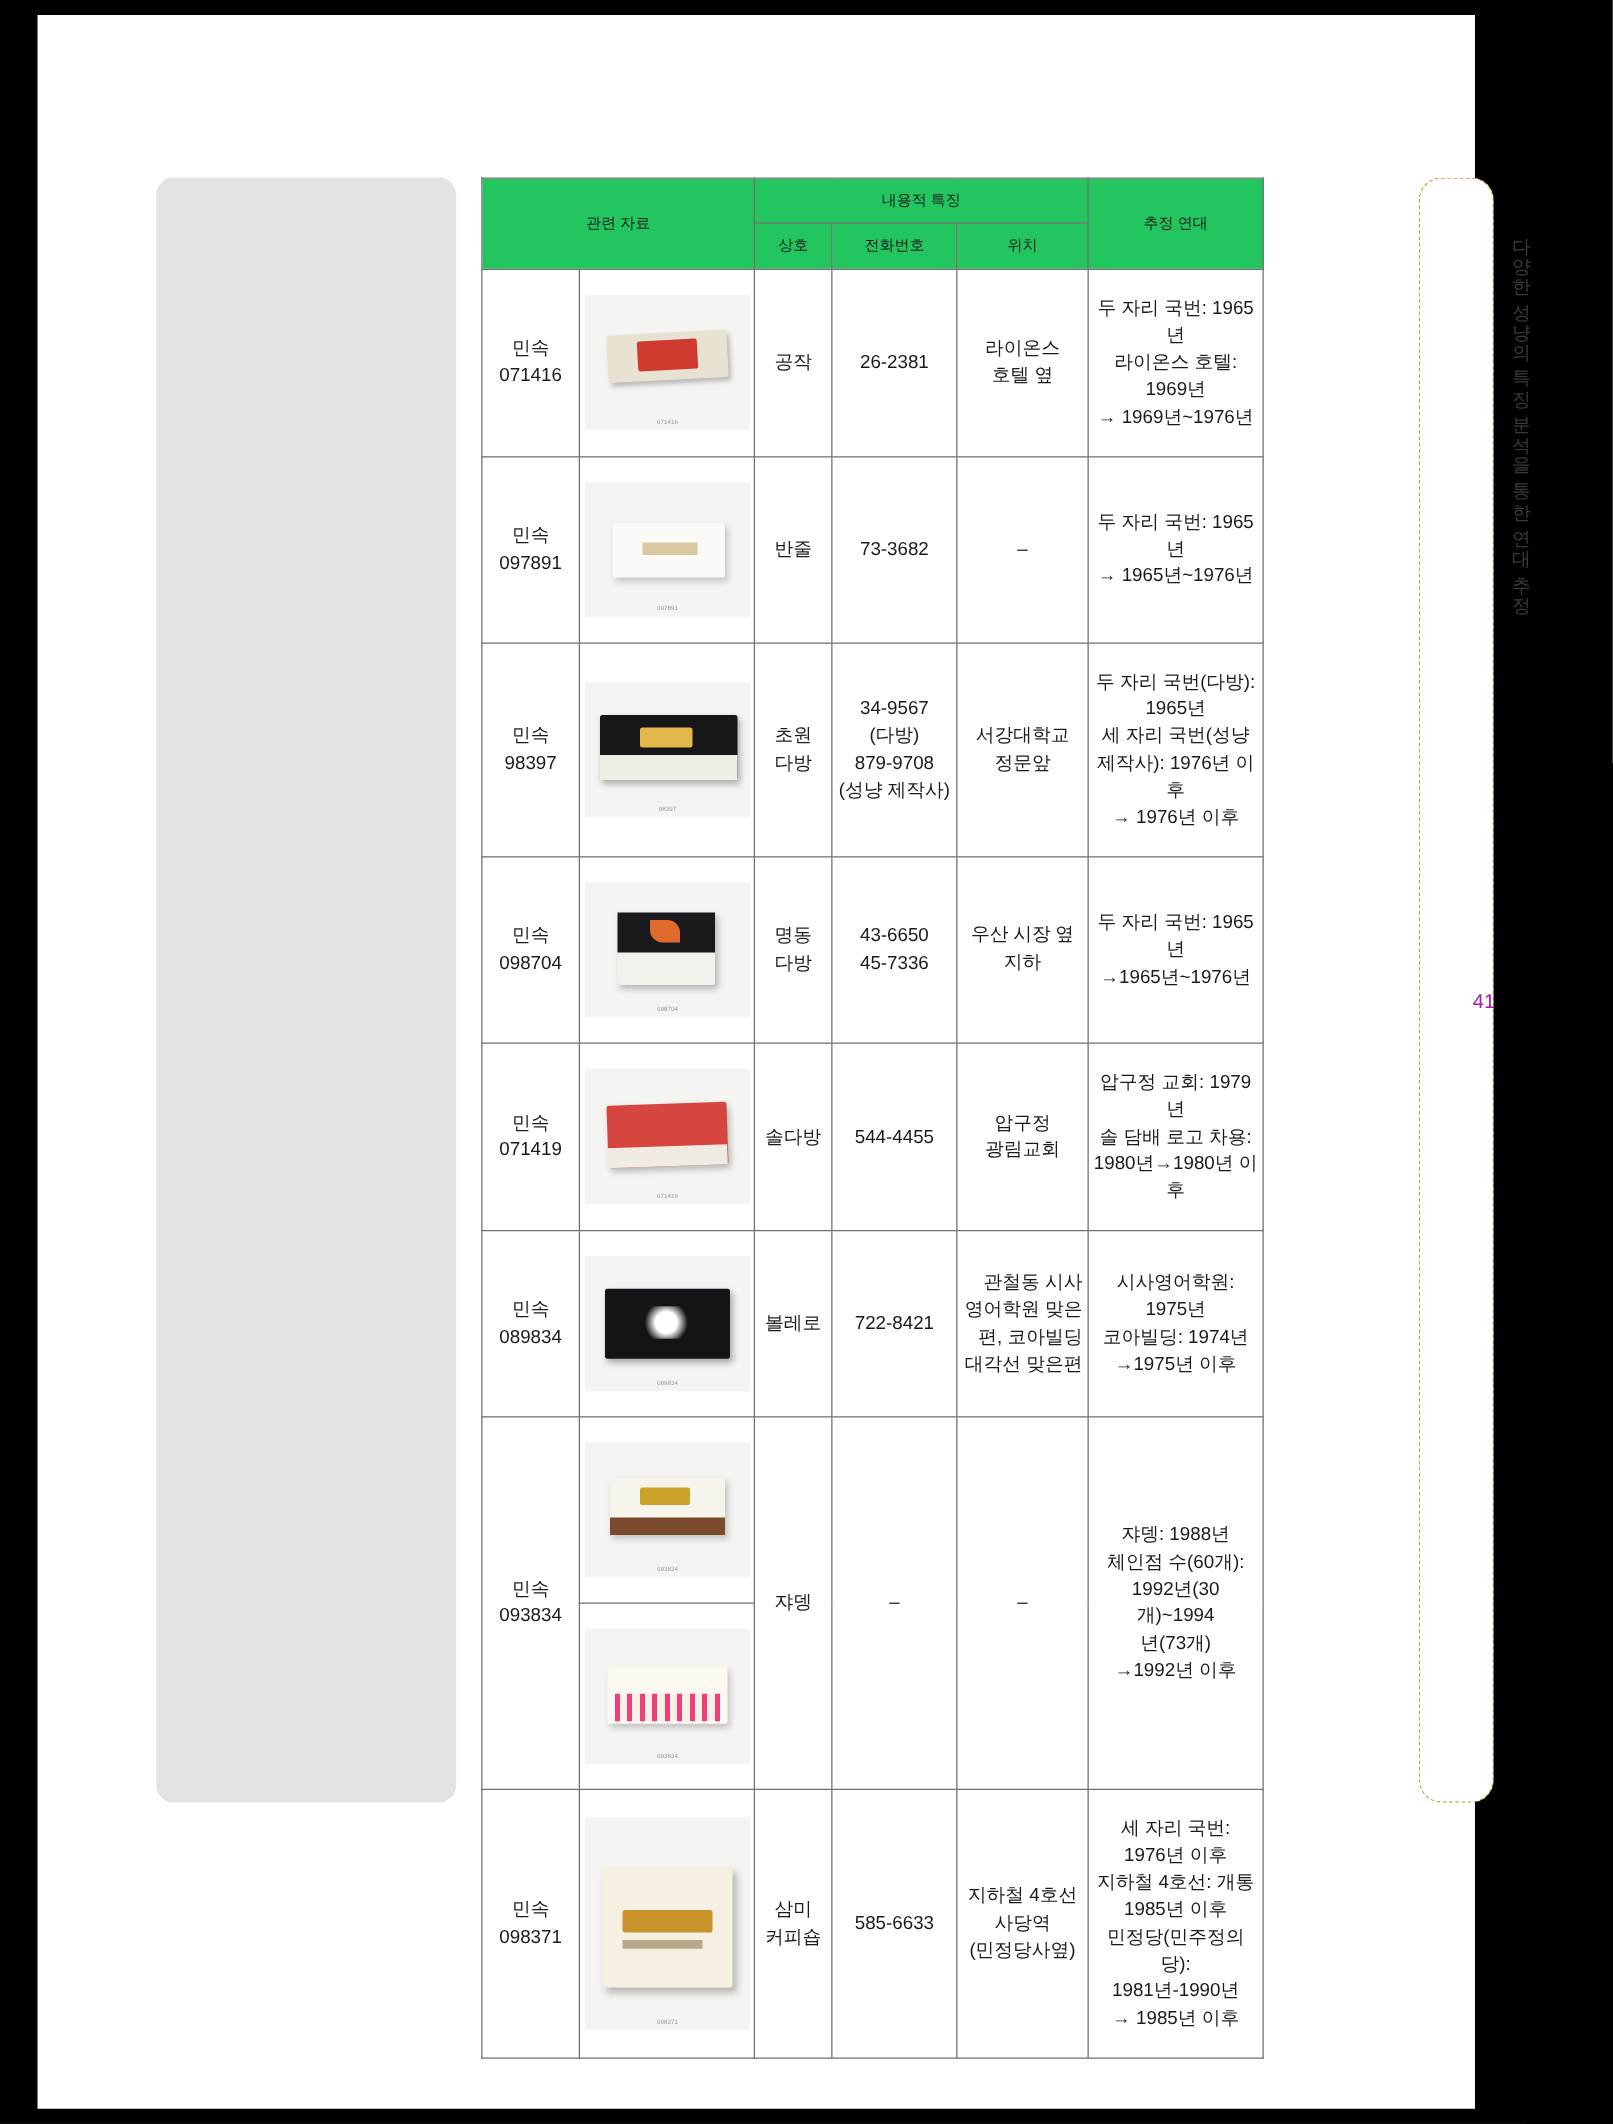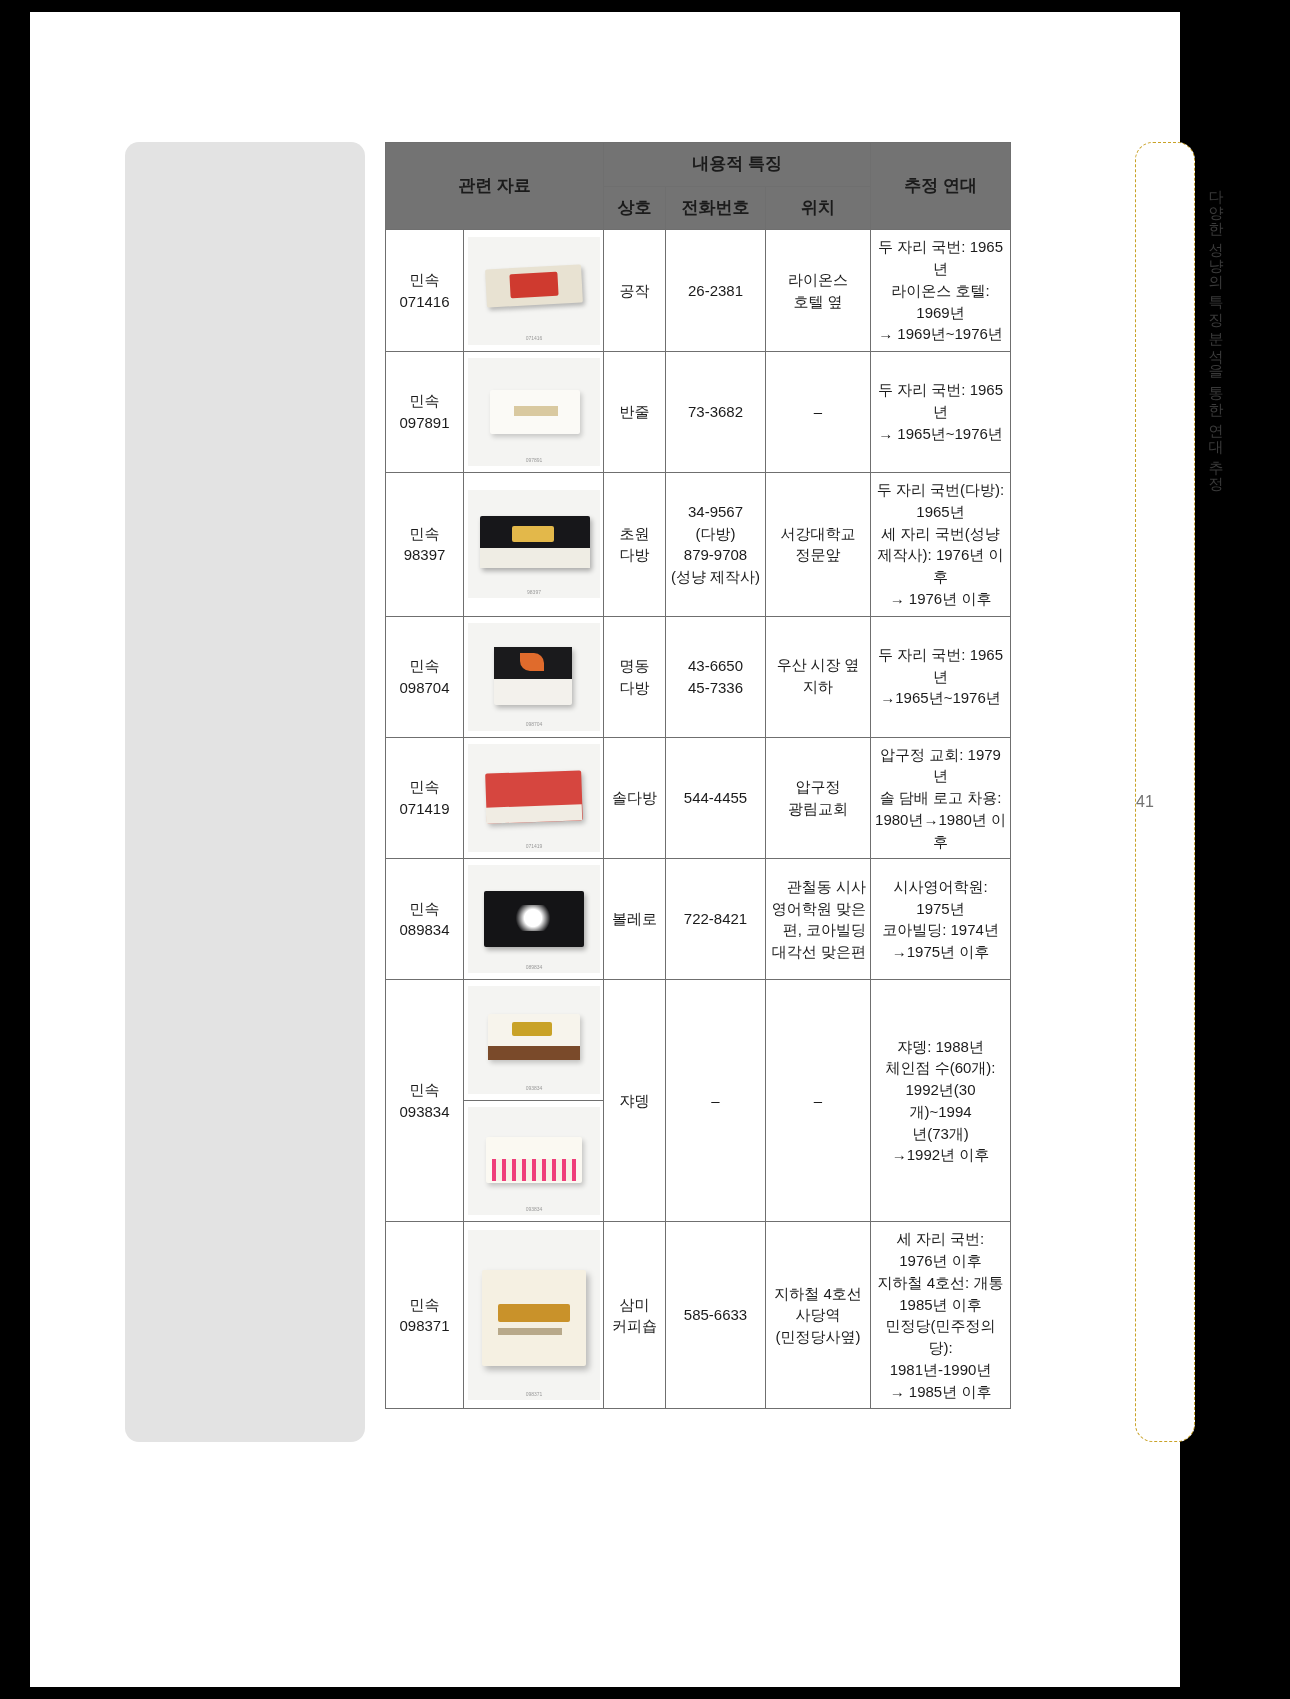--- a/index.html
+++ b/index.html
@@ -64,50 +64,49 @@
     position: absolute;
     top: 18px;
     left: 50%;
     transform: translateX(-50%);
     height: 560px;
   }
   .page-number {
     position: absolute;
     left: 0;
     width: 60px;
-    text-align: left;
+    text-align: right;
     top: 650px;
     font-size: 16px;
-    color: #737373;
+    color: #a21caf;
   }
 
   
   table.tbl {
     position: absolute;
     left: 355px;
     top: 130px;
     width: 625px;
     border-collapse: collapse;
     table-layout: fixed;
   }
   table.tbl td, table.tbl th {
     border: 1px solid #6f6f6f;
     text-align: center;
     vertical-align: middle;
     font-size: 15px;
     color: #1b1b1b;
-    padding: 6px 4px;
+    padding: 20px 4px;
     line-height: 1.45;
     font-weight: normal;
   }
   table.tbl thead th {
-    background: #737373;
-    font-size: 17px;
+    background: #22c55e;
+    font-size: 12px;
     padding: 9px 4px;
-    font-weight: bold;
   }
   .c-ref  { width: 78px; }
   .c-img  { width: 140px; }
   .c-name { width: 62px; }
   .c-tel  { width: 100px; }
   .c-loc  { width: 105px; }
   .c-era  { width: 140px; }
 
   .ref-cell { font-size: 15px; line-height: 1.6; }
   .img-cell { padding: 4px; }

